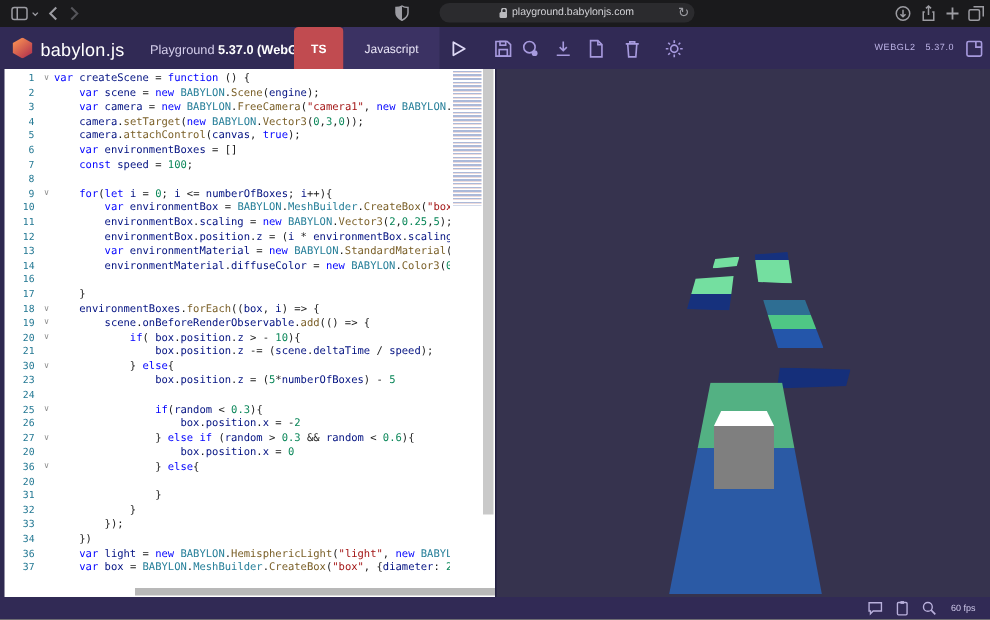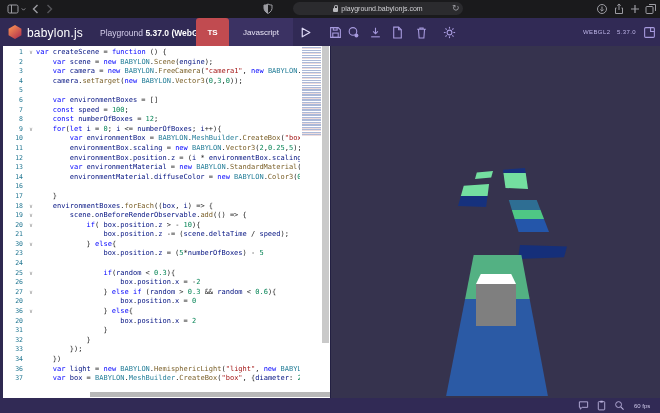--- a/index.html
+++ b/index.html
@@ -215,35 +215,35 @@
             <span class="ctext"><span class="tk-p">    </span><span class="tk-k">var </span><span class="tk-i">camera</span><span class="tk-p"> = </span><span class="tk-k">new </span><span class="tk-c">BABYLON</span><span class="tk-p">.</span><span class="tk-f">FreeCamera</span><span class="tk-p">(</span><span class="tk-s">"camera1"</span><span class="tk-p">, </span><span class="tk-k">new </span><span class="tk-c">BABYLON</span><span class="tk-p">.</span><span class="tk-c">Vecto</span></span>
           </div>
           <div class="crow">
             <span class="gnum">4</span>
             <span class="gfold"></span>
             <span class="ctext"><span class="tk-p">    </span><span class="tk-i">camera</span><span class="tk-p">.</span><span class="tk-f">setTarget</span><span class="tk-p">(</span><span class="tk-k">new </span><span class="tk-c">BABYLON</span><span class="tk-p">.</span><span class="tk-f">Vector3</span><span class="tk-p">(</span><span class="tk-n">0</span><span class="tk-p">,</span><span class="tk-n">3</span><span class="tk-p">,</span><span class="tk-n">0</span><span class="tk-p">));</span></span>
           </div>
           <div class="crow">
             <span class="gnum">5</span>
             <span class="gfold"></span>
+            <span class="ctext"><span class="tk-p">    </span><span class="tk-i">camera</span><span class="tk-p">.</span><span class="tk-f">attachControl</span><span class="tk-p">(</span><span class="tk-i">canvas</span><span class="tk-p">, </span><span class="tk-k">true</span><span class="tk-p">);</span></span>
           </div>
           <div class="crow">
             <span class="gnum">6</span>
             <span class="gfold"></span>
             <span class="ctext"><span class="tk-p">    </span><span class="tk-k">var </span><span class="tk-i">environmentBoxes</span><span class="tk-p"> = []</span></span>
           </div>
           <div class="crow">
             <span class="gnum">7</span>
             <span class="gfold"></span>
             <span class="ctext"><span class="tk-p">    </span><span class="tk-k">const </span><span class="tk-i">speed</span><span class="tk-p"> = </span><span class="tk-n">100</span><span class="tk-p">;</span></span>
           </div>
           <div class="crow">
             <span class="gnum">8</span>
             <span class="gfold"></span>
-            <span class="ctext"><span class="tk-p">    </span><span class="tk-k">const </span><span class="tk-i">numberOfBoxes</span><span class="tk-p"> = </span><span class="tk-n">12</span><span class="tk-p">;</span></span>
           </div>
           <div class="crow">
             <span class="gnum">9</span>
             <span class="gfold">∨</span>
             <span class="ctext"><span class="tk-p">    </span><span class="tk-k">for</span><span class="tk-p">(</span><span class="tk-k">let </span><span class="tk-i">i</span><span class="tk-p"> = </span><span class="tk-n">0</span><span class="tk-p">; </span><span class="tk-i">i</span><span class="tk-p"> &lt;= </span><span class="tk-i">numberOfBoxes</span><span class="tk-p">; </span><span class="tk-i">i</span><span class="tk-p">++){</span></span>
           </div>
           <div class="crow">
             <span class="gnum">10</span>
             <span class="gfold"></span>
             <span class="ctext"><span class="tk-p">        </span><span class="tk-k">var </span><span class="tk-i">environmentBox</span><span class="tk-p"> = </span><span class="tk-c">BABYLON</span><span class="tk-p">.</span><span class="tk-c">MeshBuilder</span><span class="tk-p">.</span><span class="tk-f">CreateBox</span><span class="tk-p">(</span><span class="tk-s">"box"</span><span class="tk-p">, {d</span></span>
@@ -332,21 +332,20 @@
             <span class="ctext"><span class="tk-p">                    </span><span class="tk-i">box</span><span class="tk-p">.</span><span class="tk-i">position</span><span class="tk-p">.</span><span class="tk-i">x</span><span class="tk-p"> = </span><span class="tk-n">0</span></span>
           </div>
           <div class="crow">
             <span class="gnum">36</span>
             <span class="gfold">∨</span>
             <span class="ctext"><span class="tk-p">                } </span><span class="tk-k">else</span><span class="tk-p">{</span></span>
           </div>
           <div class="crow">
             <span class="gnum">20</span>
             <span class="gfold"></span>
-            <span class="ctext"><span class="tk-p">                    </span><span class="tk-i">box</span><span class="tk-p">.</span><span class="tk-i">position</span><span class="tk-p">.</span><span class="tk-i">x</span><span class="tk-p"> = </span><span class="tk-n">2</span></span>
           </div>
           <div class="crow">
             <span class="gnum">31</span>
             <span class="gfold"></span>
             <span class="ctext"><span class="tk-p">                }</span></span>
           </div>
           <div class="crow">
             <span class="gnum">32</span>
             <span class="gfold"></span>
             <span class="ctext"><span class="tk-p">            }</span></span>

